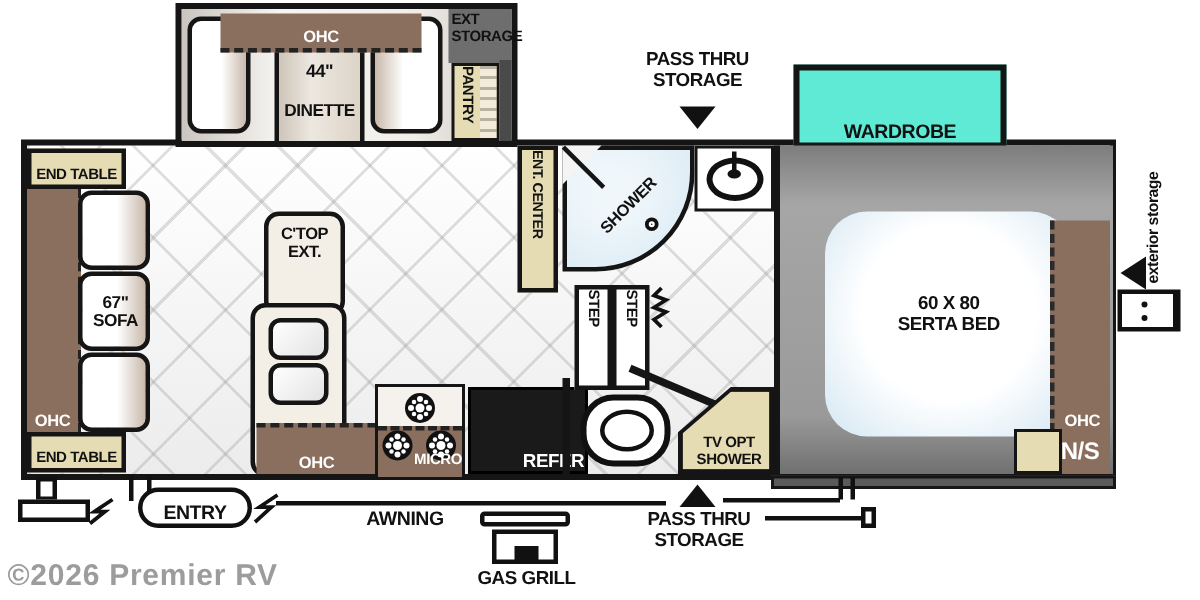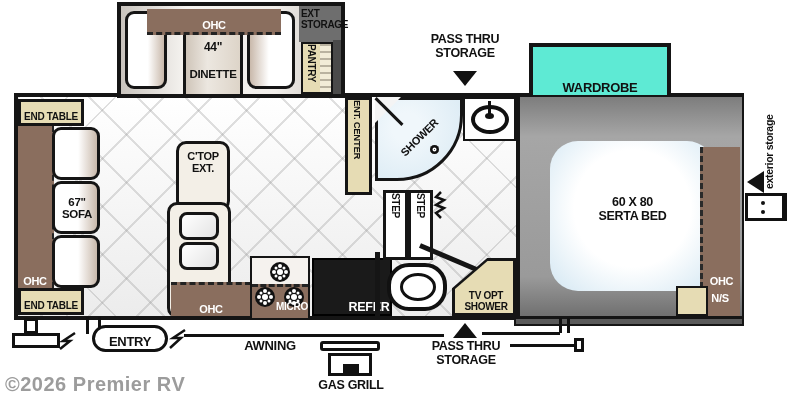--- a/index.html
+++ b/index.html
@@ -73,21 +73,21 @@
     <div class="abs lbl" style="left:0;top:55px;width:100%;font-size:12.5px;">
       <span>60 X 80</span><br>
       <span>SERTA BED</span>
     </div>
   </div>
   <div class="abs brown flexc" style="left:700px;top:147px;width:40px;height:141px;border-left:3px dashed #2a2a2a;">
     <span class="lbl" style="color:#fff;font-size:11px;">OHC</span>
   </div>
   <div class="abs" style="left:676px;top:286px;width:64px;height:30px;background:#8a6e5e;">
     <div class="abs beige" style="left:0;top:0;width:32px;height:100%;border:2px solid #151515;"></div>
-    <div class="abs lbl" style="left:24px;top:7px;width:40px;font-size:11px;color:#fff;">N/S</div>
+    <div class="abs lbl" style="left:24px;top:7px;width:40px;font-size:16px;color:#fff;">N/S</div>
   </div>
   <div class="abs" style="left:514px;top:317px;width:230px;height:9px;background:#5a5a5a;border:2px solid #151515;"></div>
 
   <div class="abs beige flexc" style="left:18px;top:99px;width:66px;height:27px;border:3px solid #151515;">
     <span class="lbl" style="font-size:10px;white-space:nowrap;">END TABLE</span>
   </div>
   <div class="abs brown flexc" style="left:18px;top:126px;width:36px;height:162px;border-right:2px dashed #222;">
     <span class="lbl" style="color:#fff;font-size:11px;">OHC</span>
   </div>
   <div class="abs bench" style="left:52px;top:127px;width:48px;height:53px;"></div>

